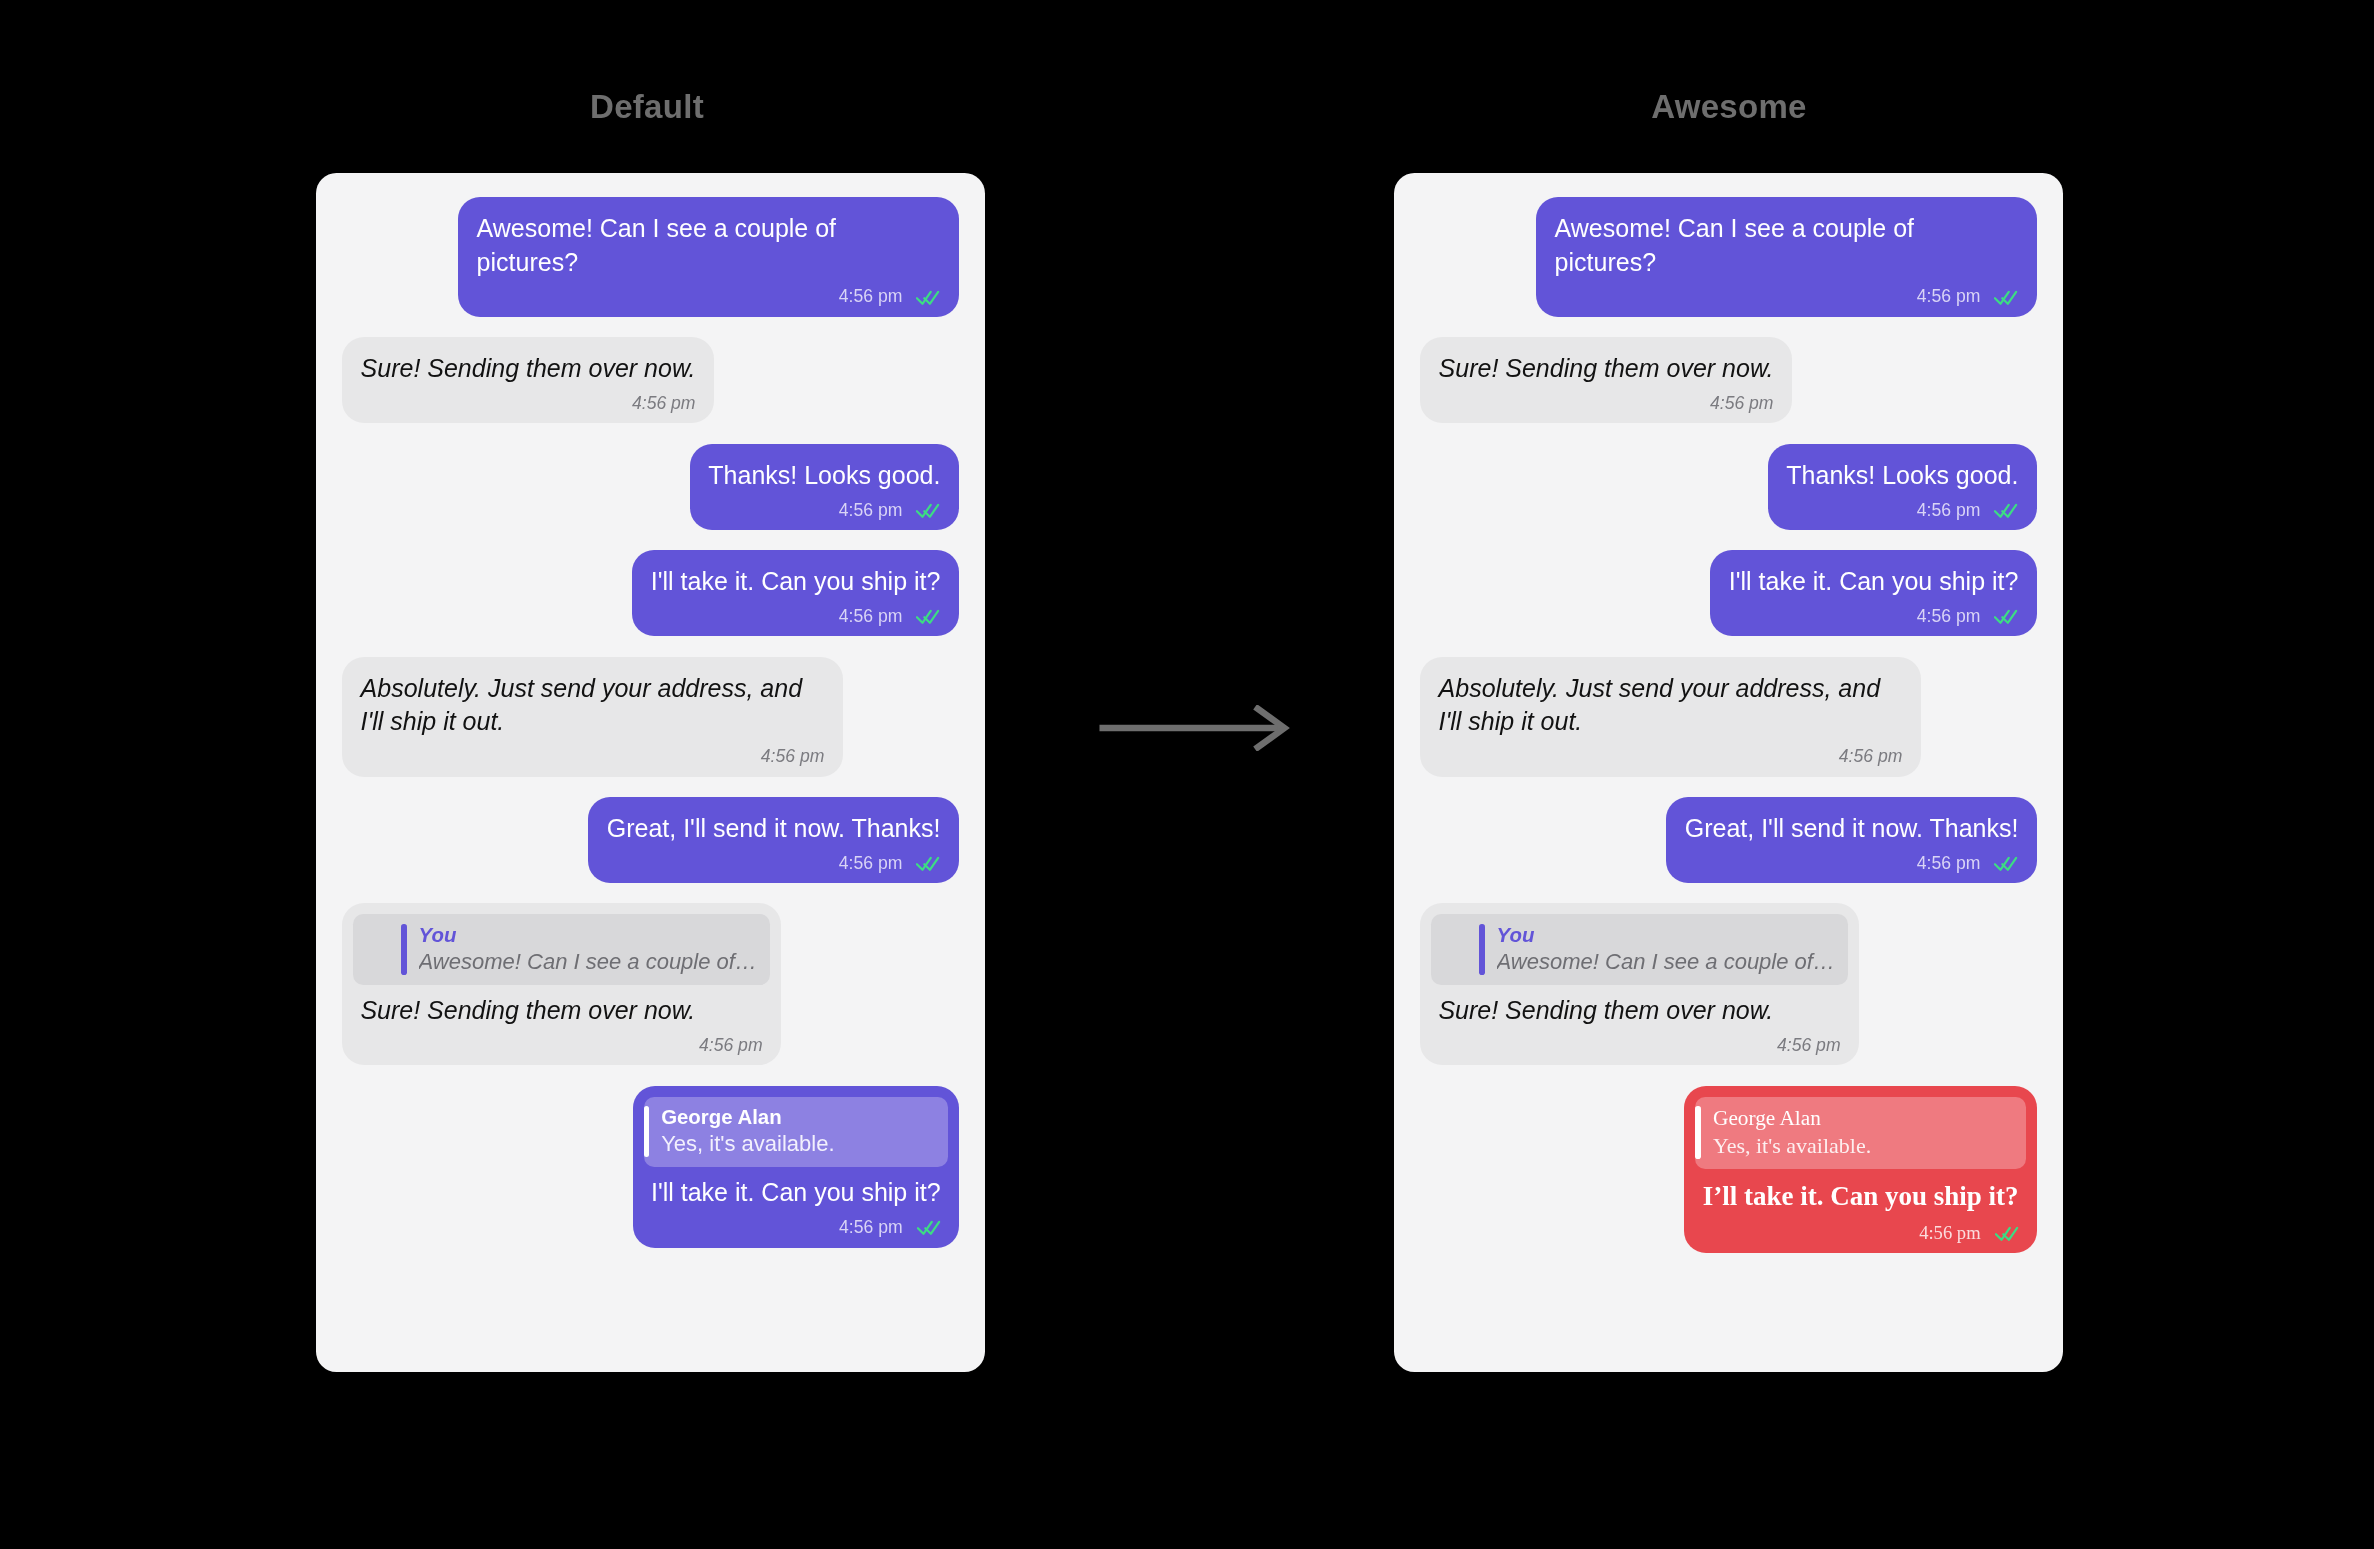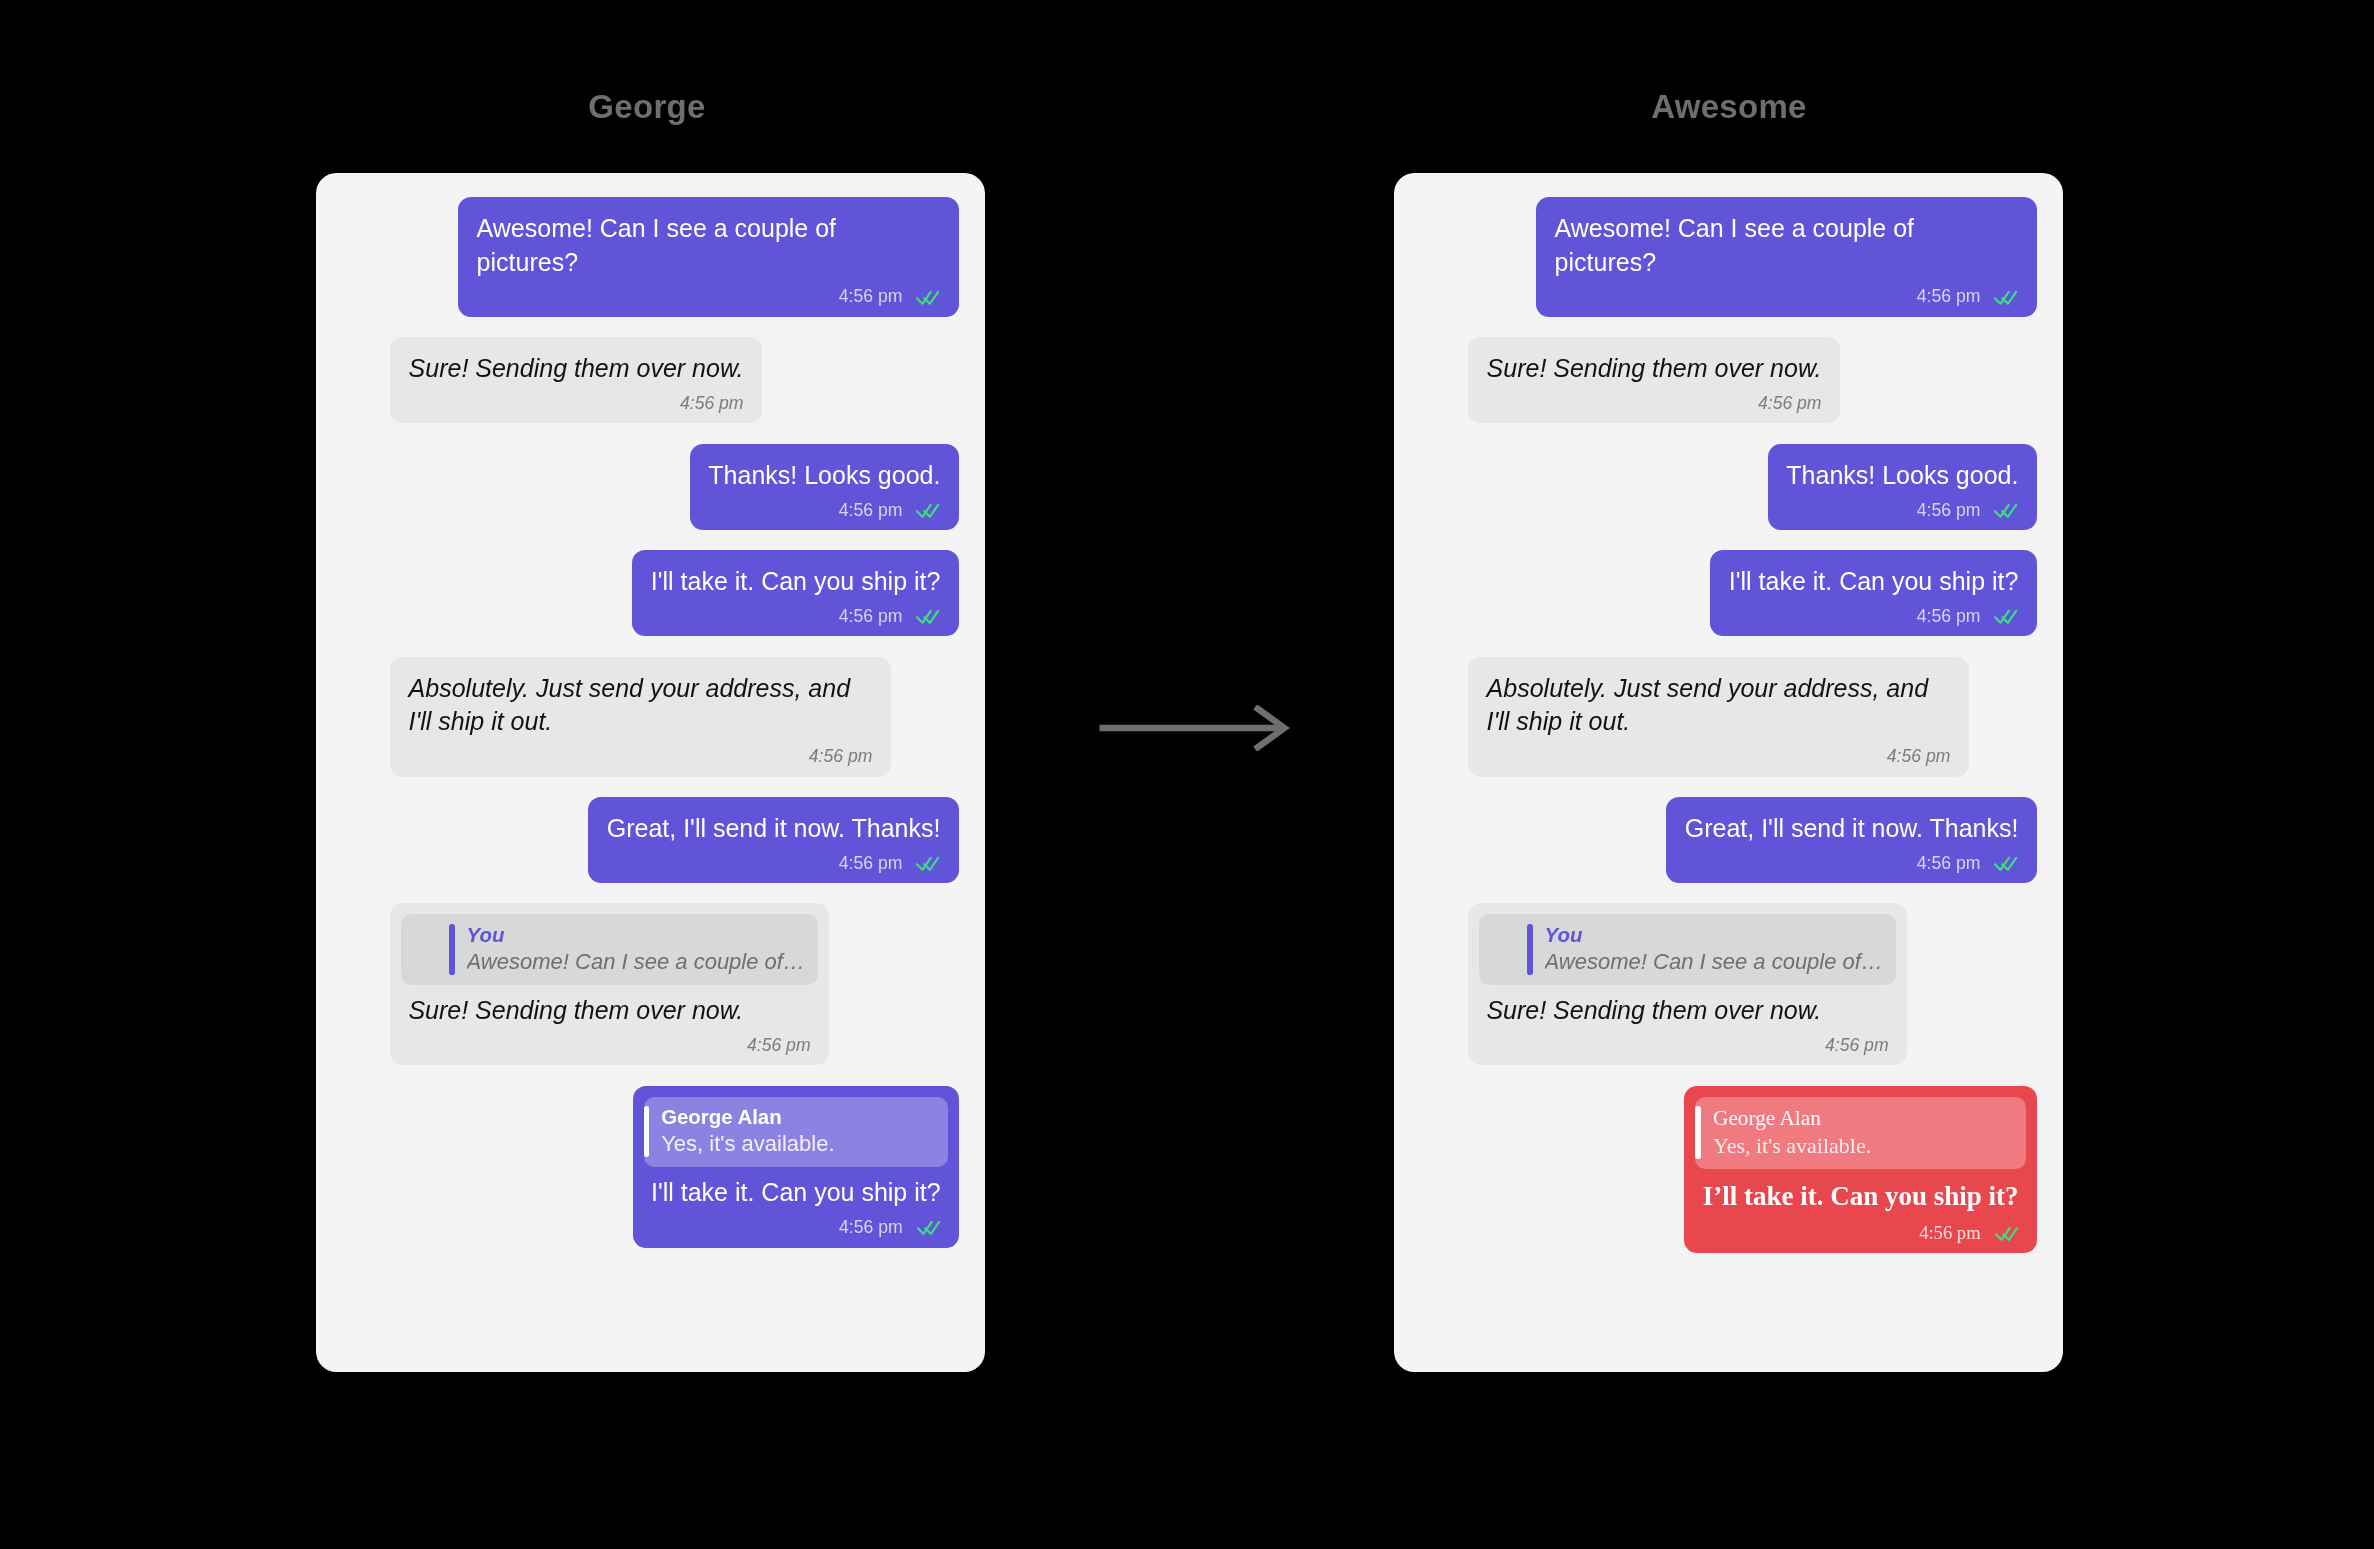--- a/index.html
+++ b/index.html
@@ -65,25 +65,24 @@
     flex-direction: column;
     gap: 20.4px;
   }
 
   .row { display: flex; width: 100%; }
   .row.out { justify-content: flex-end; }
   .row.in  { justify-content: flex-start; }
 
   .bubble {
     max-width: 501px;
-    border-radius: 13px;
+    border-radius: 22px;
     padding: 15px 18.6px 9.3px 18.6px;
     box-sizing: border-box;
     position: relative;
-    margin-left: 48px;
   }
   .bubble.out {
     background: #6254d8;
     color: #ffffff;
   }
   .bubble.in {
     background: #e7e7e8;
     color: #121212;
     font-style: italic;
   }
@@ -153,21 +152,21 @@
   
   .bubble.has-quote { padding: 11px 11px 9.3px 11px; }
   .bubble.has-quote .bubble-text { padding: 3.7px 7.4px 0 7.4px; }
   .bubble.has-quote .meta { padding-right: 7.4px; }
 </style>
 </head>
 <body>
 
 <div class="stage">
 
-  <div class="col-title left">George</div>
+  <div class="col-title left">Default</div>
 
   <div class="col-title right">Awesome</div>
 
   <div class="arrow-wrap">
     <svg width="204" height="46" viewBox="0 0 220 50" aria-hidden="true">
       <line x1="4" y1="25" x2="204" y2="25" stroke="#6e6e6e" stroke-width="7"></line>
       <polyline points="176,4 205,25 176,46" fill="none" stroke="#6e6e6e" stroke-width="7" stroke-linecap="square" stroke-linejoin="miter"></polyline>
     </svg>
   </div>
 

